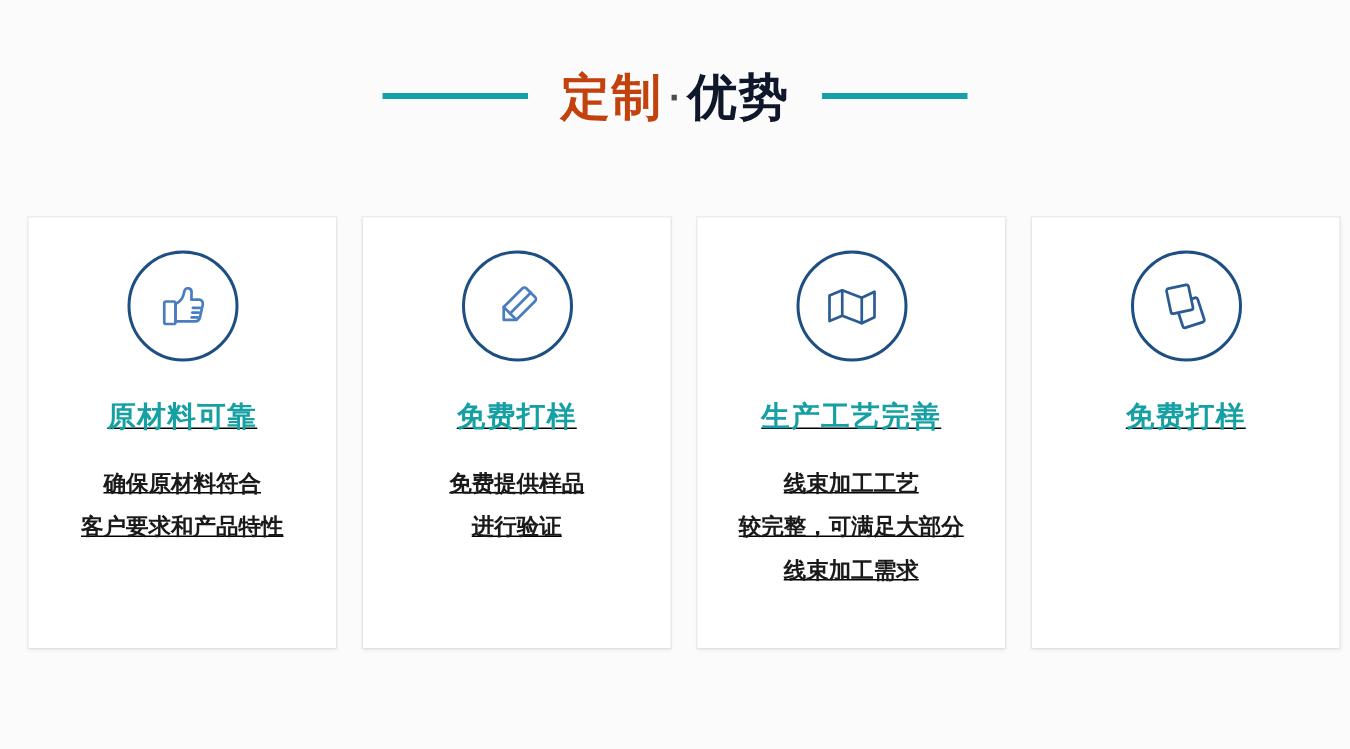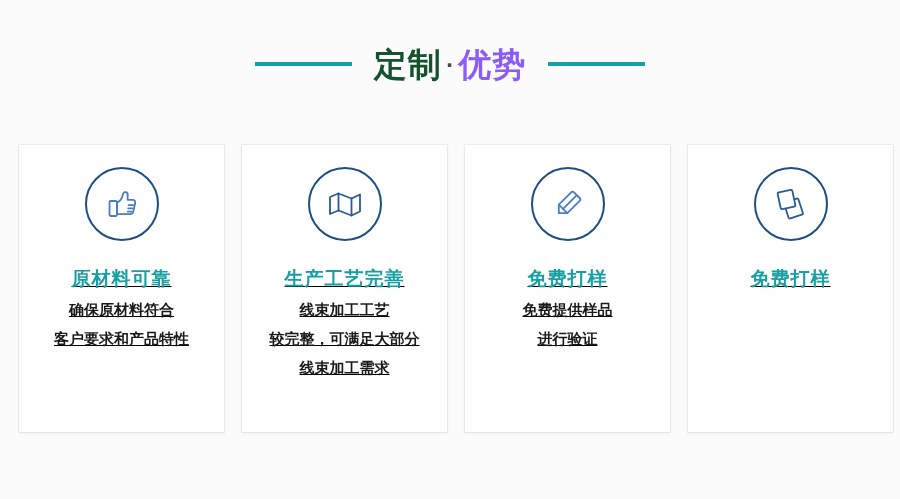--- a/index.html
+++ b/index.html
@@ -47,29 +47,29 @@
     flex: none;
   }
   .title {
     font-size: 33px;
     font-weight: bold;
     letter-spacing: 1px;
     line-height: 1;
     white-space: nowrap;
     font-family: "DejaVu Sans", "Liberation Sans", sans-serif;
   }
-  .title .t-teal { color: #14532d; }
+  .title .t-teal { color: #c2410c; }
   .title .t-dot {
     color: #4c4c4c;
     font-size: 20px;
     padding: 0 4px;
     position: relative;
     top: -4px;
   }
-  .title .t-dark { color: #8b5cf6; }
+  .title .t-dark { color: #0f172a; }
 
   
   .cards {
     position: absolute;
     top: 145px;
     left: 19px;
     width: 862px;
     height: 287px;
     display: flex;
     gap: 18px;
@@ -105,21 +105,21 @@
     margin-top: 28px;
     font-size: 19px;
     font-weight: bold;
     color: #17a0a4;
     letter-spacing: 1px;
     line-height: 1;
     font-family: "DejaVu Sans", "Liberation Sans", sans-serif;
   }
 
   .card-desc {
-    margin-top: 8px;
+    margin-top: 20px;
     font-size: 15px;
     font-weight: bold;
     color: #1a1a1a;
     line-height: 29px;
     text-align: center;
     width: 185px;
     font-family: "DejaVu Sans", "Liberation Sans", sans-serif;
     white-space: pre-line;
   }
 </style>
@@ -150,50 +150,50 @@
           <path d="M25.8 27.6 h4"></path>
         </svg>
       </div>
       <div class="card-title">原材料可靠</div>
       <div class="card-desc">确保原材料符合
 客户要求和产品特性</div>
     </div>
 
     <div class="card">
       <div class="icon-circle">
-        <svg width="42" height="40" viewBox="0 0 42 40" fill="none" stroke="#2a5b93" stroke-width="1.8" stroke-linejoin="round" stroke-linecap="round">
-          <path d="M6 13 L14.5 9.5 L27.5 14.5 L36 10.5 L36 27.5 L27.5 31.5 L14.5 26.5 L6 30 Z"></path>
-          <path d="M14.5 9.5 L14.5 26.5"></path>
-          <path d="M27.5 14.5 L27.5 31.5"></path>
-        </svg>
-      </div>
-      <div class="card-title">生产工艺完善</div>
-      <div class="card-desc">线束加工工艺
-较完整，可满足大部分
-线束加工需求</div>
-    </div>
-
-    <div class="card">
-      <div class="icon-circle">
         <svg width="40" height="40" viewBox="0 0 40 40" fill="none" stroke="#4a7dc0" stroke-width="1.8" stroke-linejoin="round" stroke-linecap="round">
           <g transform="rotate(45 20 20)">
             <path d="M16 7.5 h8 a2 2 0 0 1 2 2 v17.5 l-6 6 l-6 -6 V9.5 a2 2 0 0 1 2 -2 z"></path>
             <path d="M14 27 h12"></path>
             <path d="M20 7.5 v19.5"></path>
           </g>
         </svg>
       </div>
       <div class="card-title">免费打样</div>
       <div class="card-desc">免费提供样品
 进行验证</div>
     </div>
 
     <div class="card">
       <div class="icon-circle">
         <svg width="42" height="40" viewBox="0 0 42 40" fill="none" stroke="#2a5b93" stroke-width="1.8" stroke-linejoin="round" stroke-linecap="round">
+          <path d="M6 13 L14.5 9.5 L27.5 14.5 L36 10.5 L36 27.5 L27.5 31.5 L14.5 26.5 L6 30 Z"></path>
+          <path d="M14.5 9.5 L14.5 26.5"></path>
+          <path d="M27.5 14.5 L27.5 31.5"></path>
+        </svg>
+      </div>
+      <div class="card-title">生产工艺完善</div>
+      <div class="card-desc">线束加工工艺
+较完整，可满足大部分
+线束加工需求</div>
+    </div>
+
+    <div class="card">
+      <div class="icon-circle">
+        <svg width="42" height="40" viewBox="0 0 42 40" fill="none" stroke="#2a5b93" stroke-width="1.8" stroke-linejoin="round" stroke-linecap="round">
           <rect x="16" y="16" width="15" height="17" rx="1.5" transform="rotate(-18 23.5 24.5)"></rect>
           <rect x="9" y="7" width="15" height="17" rx="1.5" transform="rotate(-12 16.5 15.5)" fill="#ffffff"></rect>
         </svg>
       </div>
       <div class="card-title">免费打样</div>
     </div>
 
   </div>
 </div>
 

